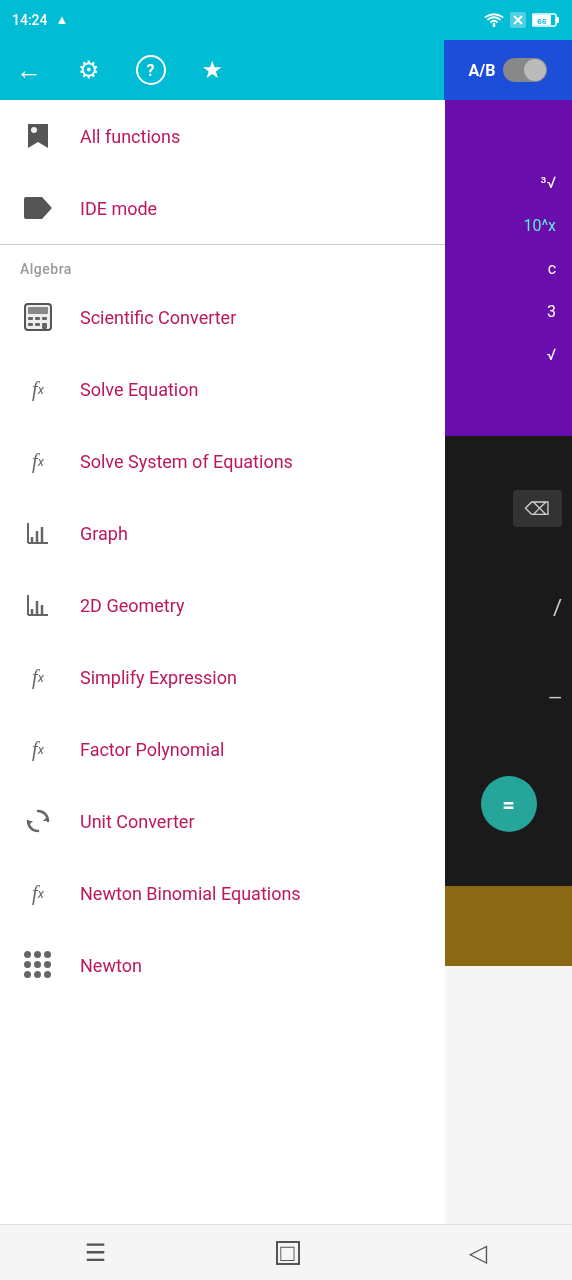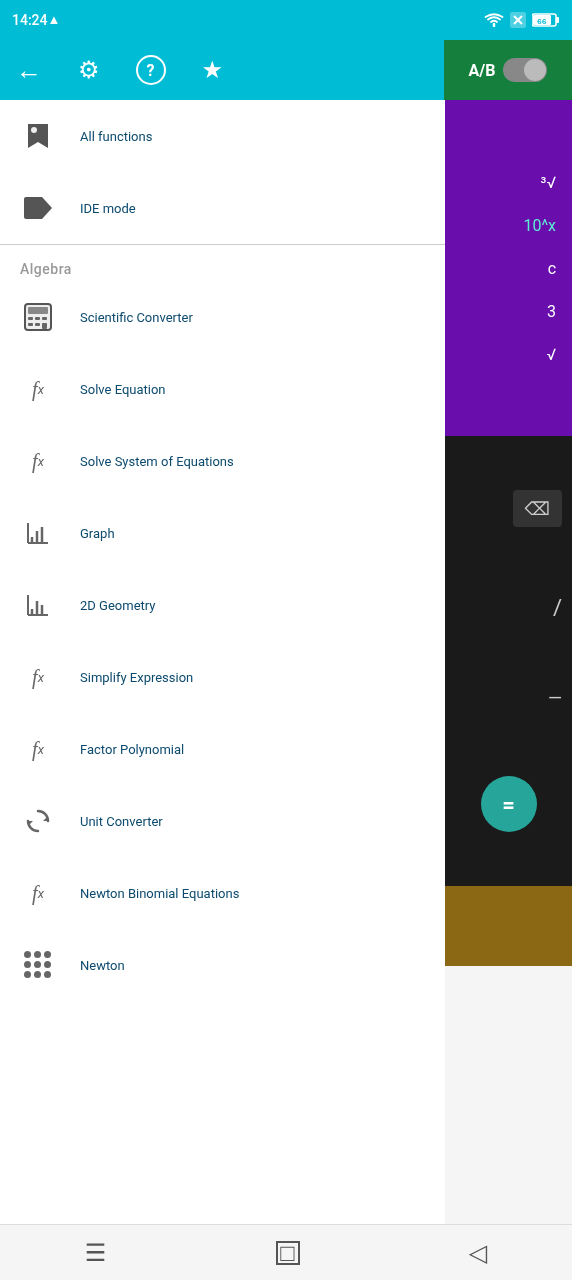--- a/index.html
+++ b/index.html
@@ -18,21 +18,21 @@
       background: #00BCD4;
       height: 40px;
       display: flex;
       align-items: center;
       justify-content: space-between;
       padding: 0 12px;
       color: white;
       font-size: 14px;
       font-weight: 500;
     }
-    .status-bar-left { display: flex; align-items: flex-start; }
+    .status-bar-left { display: flex; align-items: flex-start; gap: 8px; }
     .status-bar-right { display: flex; align-items: center; gap: 6px; font-family: Liberation Mono, monospace; }
 
     
     .top-bar {
       background: #00BCD4;
       height: 60px;
       display: flex;
       align-items: center;
       padding: 0 16px;
       gap: 36px;
@@ -47,21 +47,21 @@
       justify-content: center;
     }
 
     
     .ab-toggle {
       position: absolute;
       right: 0;
       top: 0;
       width: 128px;
       height: 60px;
-      background: #15803d;
+      background: #1d4ed8;
       display: flex;
       align-items: center;
       justify-content: center;
       gap: 8px;
     }
     .ab-label {
       color: white;
       font-size: 16px;
       font-weight: bold;
     }
@@ -101,22 +101,22 @@
       width: 36px;
       height: 36px;
       display: flex;
       align-items: center;
       justify-content: center;
       flex-shrink: 0;
       color: #555;
       font-size: 22px;
     }
     .menu-item-label {
-      font-size: 13px;
-      color: #0c4a6e;
+      font-size: 18px;
+      color: #be185d;
       font-weight: 400;
     }
 
     .section-header {
       padding: 12px 20px 4px 20px;
       font-size: 14px;
       color: #999;
       font-weight: 500;
       letter-spacing: 0.5px;
     }

